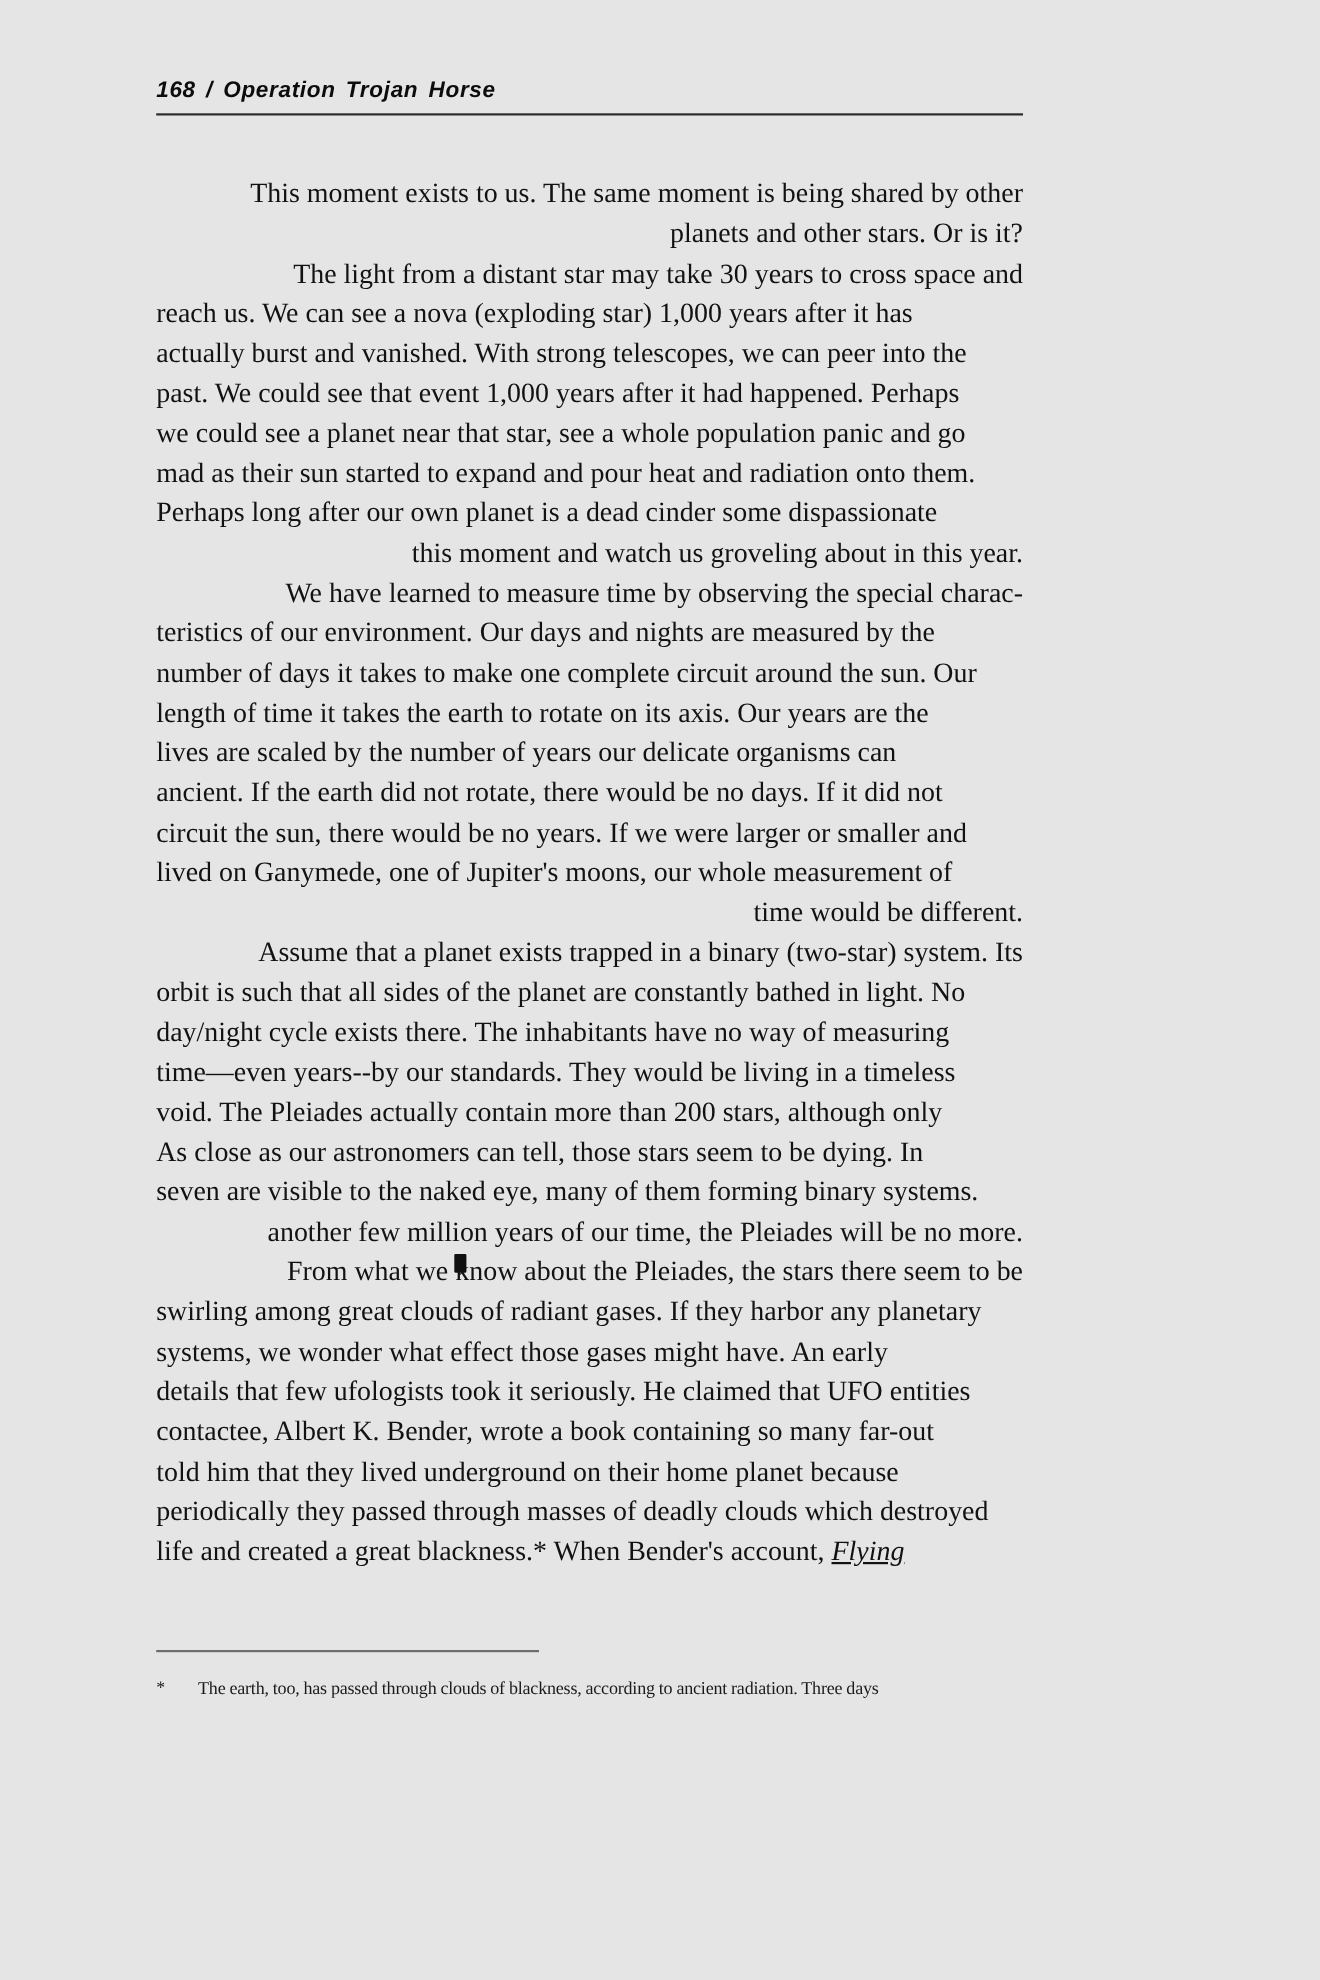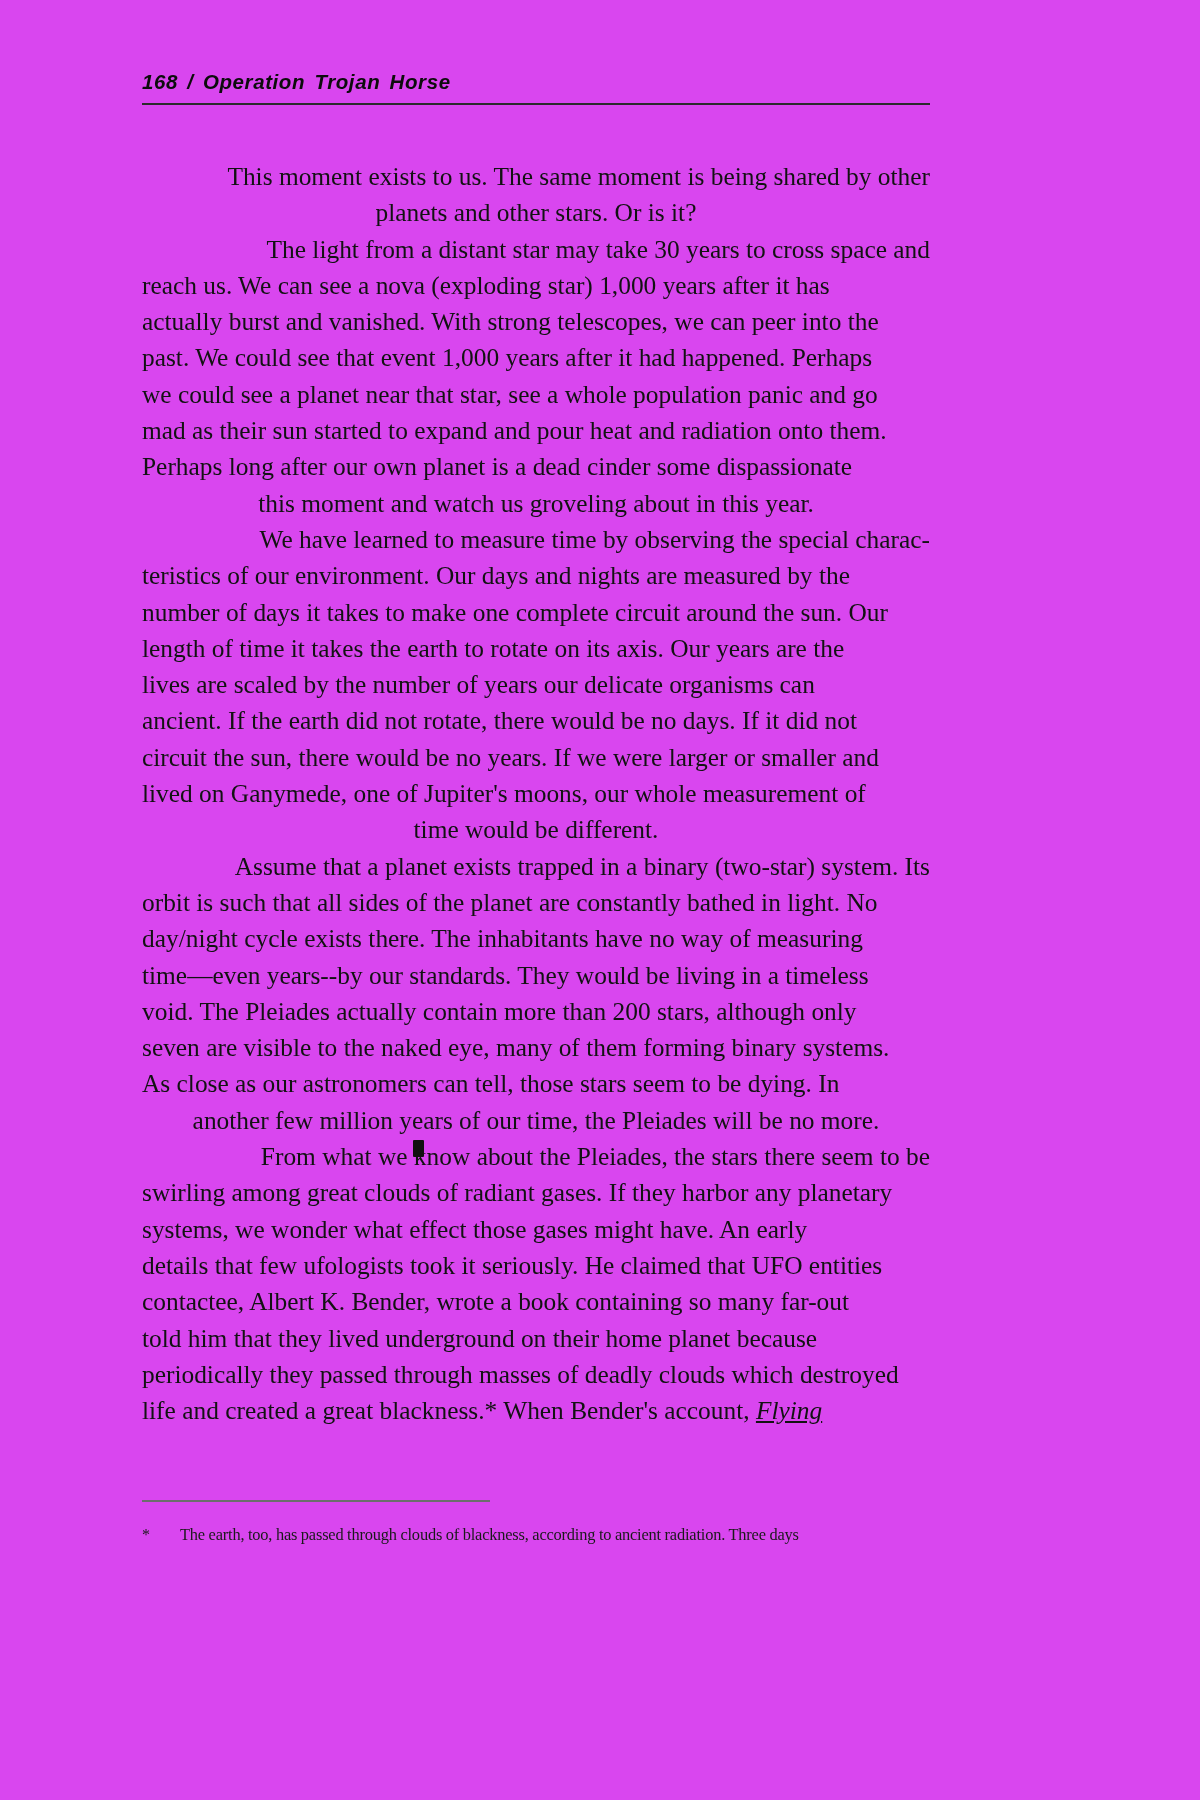--- a/index.html
+++ b/index.html
@@ -13,21 +13,21 @@
     height: 1800px;
     overflow: hidden;
     font-family: "Liberation Serif", "DejaVu Serif", serif;
     color: #111111;
     position: relative;
   }
 
   .page {
     position: absolute;
     inset: 0;
-    background: #d946ef;
+    background: #e5e5e5;
   }
 
   
   .running-head {
     position: absolute;
     left: 142px;
     top: 70px;
     width: 788px;
   }
   .running-head-text {
@@ -67,21 +67,21 @@
   
   .line {
     display: flex;
     white-space: pre;
   }
   .line.justify {
     justify-content: space-between;
     align-items: center;
   }
   .line.last {
-    justify-content: center;
+    justify-content: flex-end;
   }
   .line .w {
     white-space: pre;
   }
   .indent {
     display: inline-block;
     width: 42px;
     flex: 0 0 42px;
   }
   .ital {
@@ -173,22 +173,22 @@
       <span class="line justify"><span class="w">lived on Ganymede, one of Jupiter's moons, our whole measurement of</span></span>
       <span class="line last"><span class="w">time would be different.</span></span>
     </p>
 
     <p class="para">
       <span class="line justify"><span class="indent"></span><span class="w">Assume that a planet exists trapped in a binary (two-star) system. Its</span></span>
       <span class="line justify"><span class="w">orbit is such that all sides of the planet are constantly bathed in light. No</span></span>
       <span class="line justify"><span class="w">day/night cycle exists there. The inhabitants have no way of measuring</span></span>
       <span class="line justify"><span class="w">time—even years--by our standards. They would be living in a timeless</span></span>
       <span class="line justify"><span class="w">void. The Pleiades actually contain more than 200 stars, although only</span></span>
+      <span class="line justify"><span class="w">As close as our astronomers can tell, those stars seem to be dying. In</span></span>
       <span class="line justify"><span class="w">seven are visible to the naked eye, many of them forming binary systems.</span></span>
-      <span class="line justify"><span class="w">As close as our astronomers can tell, those stars seem to be dying. In</span></span>
       <span class="line last"><span class="w">another few million years of our time, the Pleiades will be no more.</span></span>
     </p>
 
     <p class="para">
       <span class="line justify"><span class="indent"></span><span class="w"><span>From what we </span><span class="blot">k</span><span>now about the Pleiades, the stars there seem to be</span></span></span>
       <span class="line justify"><span class="w">swirling among great clouds of radiant gases. If they harbor any planetary</span></span>
       <span class="line justify"><span class="w">systems, we wonder what effect those gases might have. An early</span></span>
       <span class="line justify"><span class="w">details that few ufologists took it seriously. He claimed that UFO entities</span></span>
       <span class="line justify"><span class="w">contactee, Albert K. Bender, wrote a book containing so many far-out</span></span>
       <span class="line justify"><span class="w">told him that they lived underground on their home planet because</span></span>

